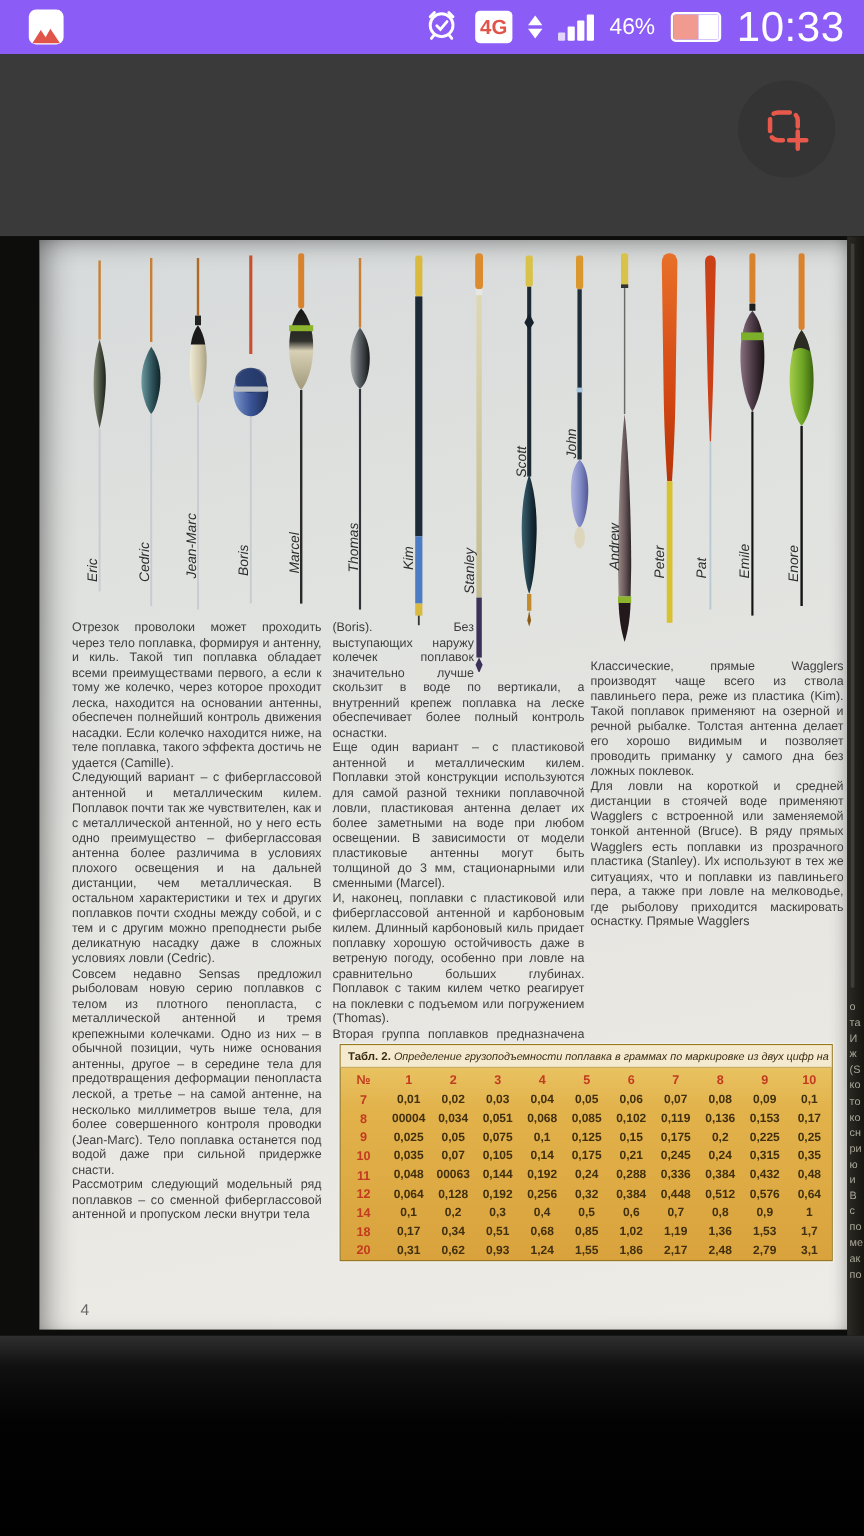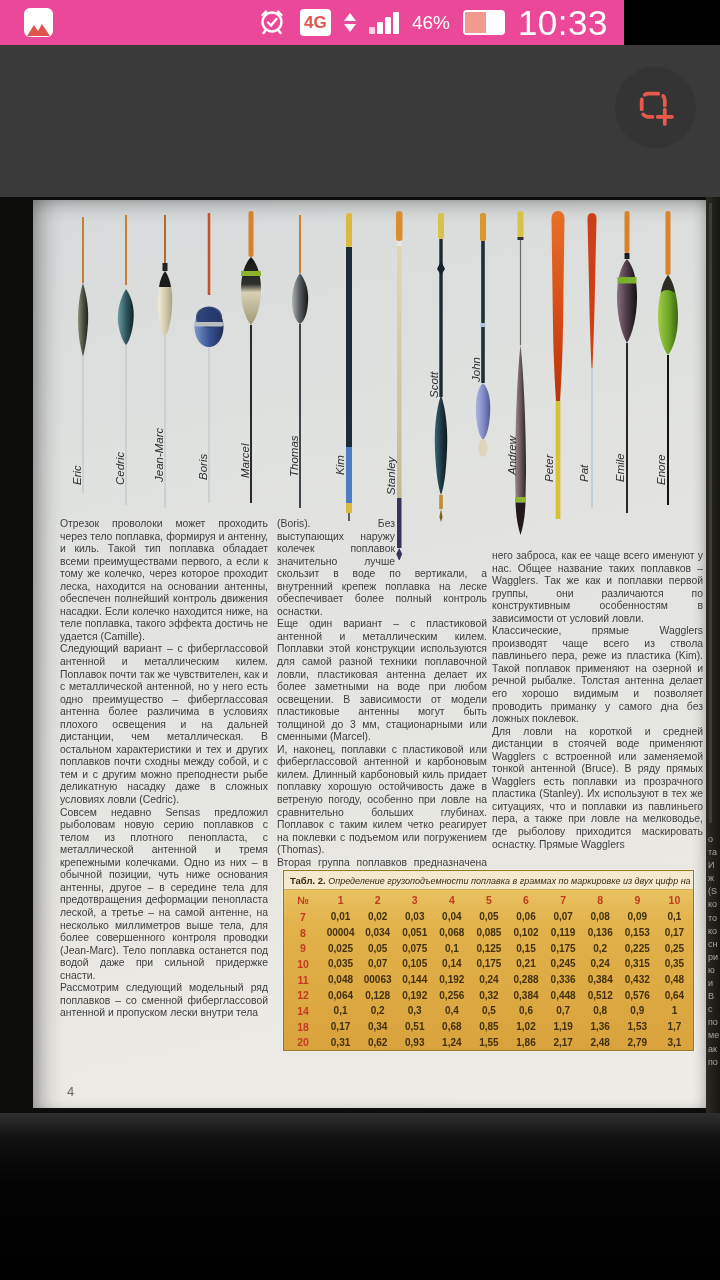--- a/index.html
+++ b/index.html
@@ -1,20 +1,20 @@
 <!DOCTYPE html>
 <html><head>
 <meta charset="utf-8">
 <style>
   html,body{margin:0;padding:0;background:#000;}
   .screen{position:relative;width:720px;height:1280px;overflow:hidden;background:#000;
           font-family:"Liberation Sans",sans-serif;}
 
   
-  .status-bar{position:absolute;left:0;top:0;width:624px;height:45px;background:#ec4899;
+  .status-bar{position:absolute;left:0;top:0;width:720px;height:45px;background:#8b5cf6;
               display:flex;align-items:center;color:#fff;}
   .sb-left{margin-left:24px;display:flex;align-items:center;}
   .gallery-ic{width:29px;height:29px;background:#fff;border-radius:6px;display:flex;
               align-items:flex-end;justify-content:center;overflow:hidden;}
   .sb-right{margin-left:auto;display:flex;align-items:center;gap:13px;margin-right:16px;}
   .sb-time{font-size:35px;letter-spacing:.5px;}
   .sb-pct{font-size:19px;}
   .badge-4g{width:31px;height:27px;background:#fff;border-radius:4px;color:#e0544a;
             font-weight:bold;font-size:17px;display:flex;align-items:center;justify-content:center;}
   .arrows{display:flex;flex-direction:column;gap:3px;}
@@ -345,21 +345,20 @@
 
       <div class="col" id="col2">
         <span class="keel-gap"></span>
         <p>(Boris). Без выступающих наружу колечек поплавок значительно лучше скользит в воде по вертикали, а внутренний крепеж поплавка на леске обеспечивает более полный контроль оснастки.</p>
         <p>Еще один вариант – с пластиковой антенной и металлическим килем. Поплавки этой конструкции используются для самой разной техники поплавочной ловли, пластиковая антенна делает их более заметными на воде при любом освещении. В зависимости от модели пластиковые антенны могут быть толщиной до 3 мм, стационарными или сменными (Marcel).</p>
         <p>И, наконец, поплавки с пластиковой или фиберглассовой антенной и карбоновым килем. Длинный карбоновый киль придает поплавку хорошую остойчивость даже в ветреную погоду, особенно при ловле на сравнительно больших глубинах. Поплавок с таким килем четко реагирует на поклевки с подъемом или погружением (Thomas).</p>
         <p>Вторая группа поплавков предназначена для матчевой (английской) ловли, или даль-</p>
       </div>
 
       <div class="col" id="col3">
-        <p>него заброса, как ее чаще всего именуют у нас. Общее название таких поплавков – Wagglers. Так же как и поплавки первой группы, они различаются по конструктивным особенностям в зависимости от условий ловли.</p>
         <p>Классические, прямые Wagglers производят чаще всего из ствола павлиньего пера, реже из пластика (Kim). Такой поплавок применяют на озерной и речной рыбалке. Толстая антенна делает его хорошо видимым и позволяет проводить приманку у самого дна без ложных поклевок.</p>
         <p>Для ловли на короткой и средней дистанции в стоячей воде применяют Wagglers с встроенной или заменяемой тонкой антенной (Bruce). В ряду прямых Wagglers есть поплавки из прозрачного пластика (Stanley). Их используют в тех же ситуациях, что и поплавки из павлиньего пера, а также при ловле на мелководье, где рыболову приходится маскировать оснастку. Прямые Wagglers</p>
       </div>
 
       <div class="wtable-wrap">
         <div class="tcaption">
           <span class="cap-label">Табл. 2.</span>
           <span class="cap-text">Определение грузоподъемности поплавка в граммах по маркировке из двух цифр на корпусе.</span>
         </div>
         <table class="wtable">

